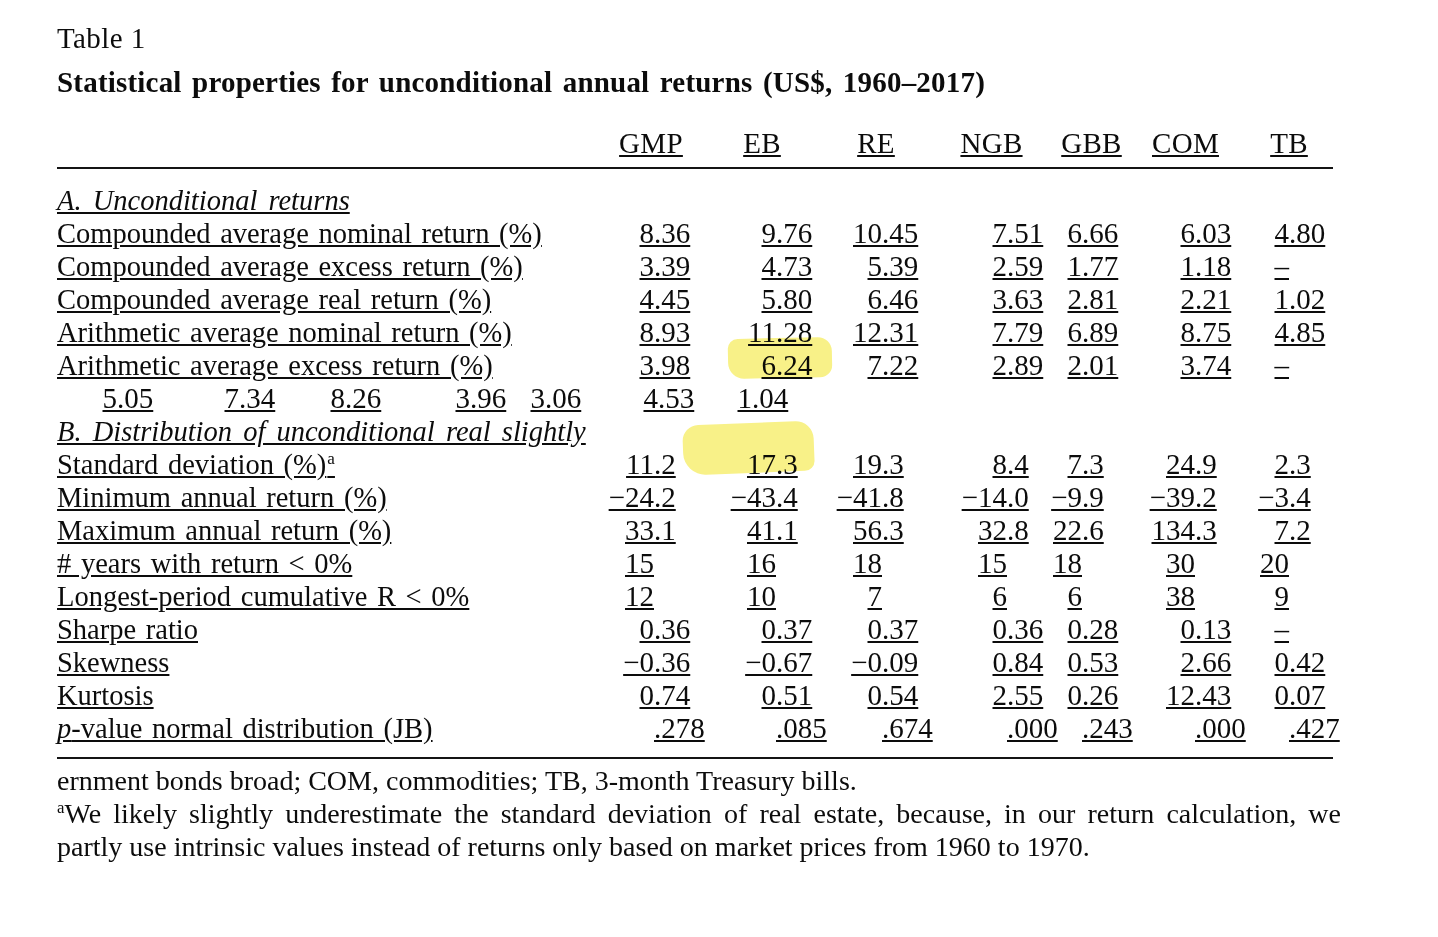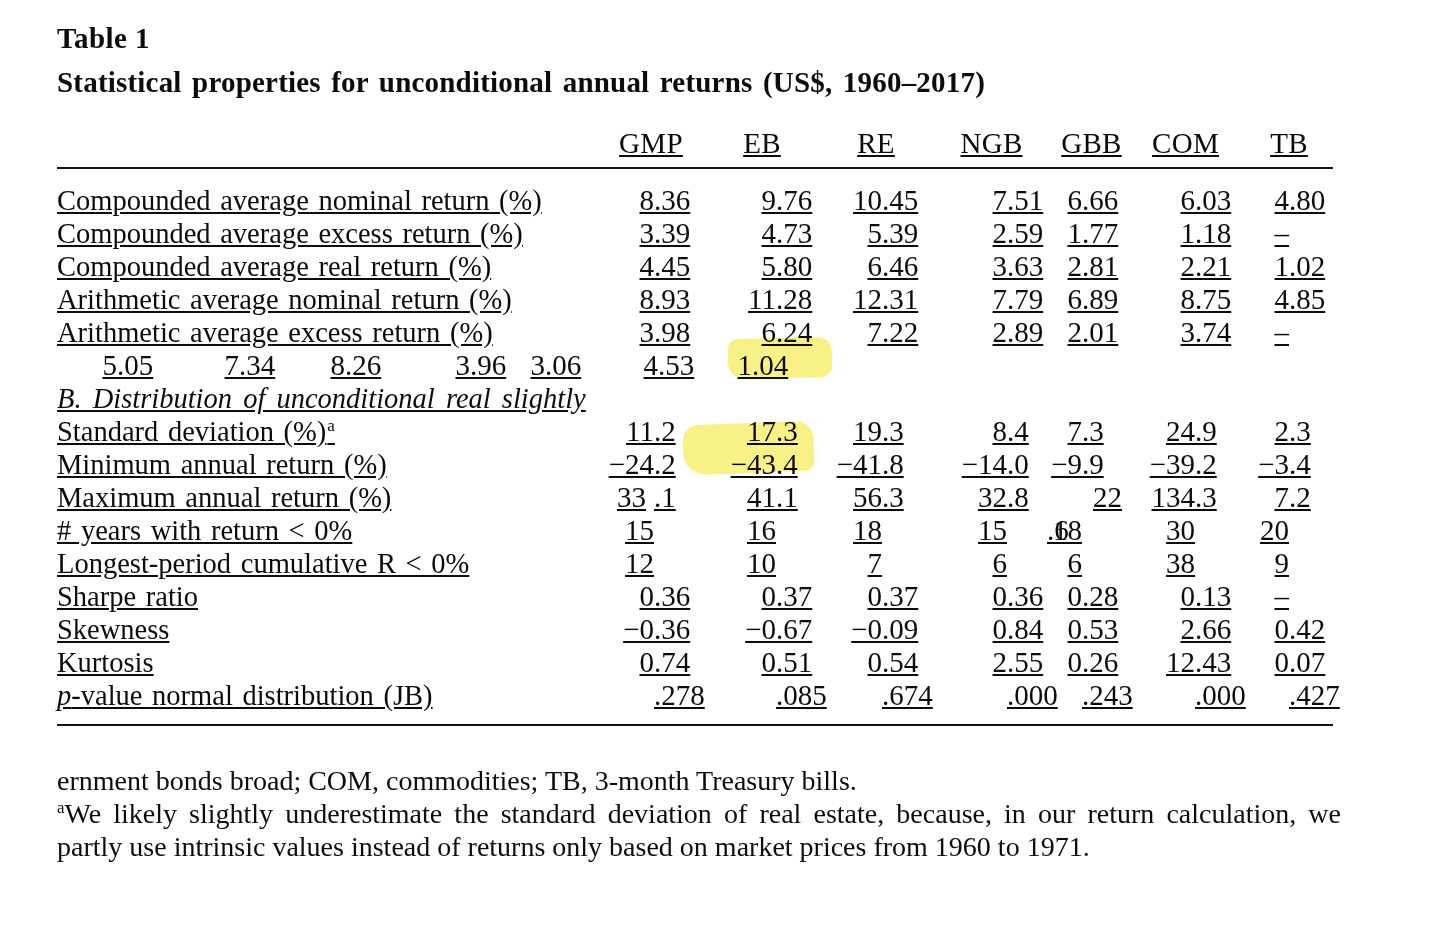--- a/index.html
+++ b/index.html
@@ -1,18 +1,18 @@
 <!DOCTYPE html>
 <html style="--hl: #f6ee6a;"><head>
 <meta charset="utf-8">
 <style>
   html,body{margin:0;padding:0;background:#ffffff;}
   .page{position:relative;width:1438px;height:937px;background:#ffffff;overflow:hidden;
         font-family:"Liberation Serif","DejaVu Serif",serif;color:#0c0c0c;}
-  .title{position:absolute;left:57px;top:22px;font-size:29px;font-weight:700;letter-spacing:.4px;}
+  .title{position:absolute;left:57px;top:22px;font-size:29px;font-weight:400;letter-spacing:.4px;}
   .subtitle{position:absolute;left:57px;top:66px;font-size:29px;font-weight:700;word-spacing:3px;letter-spacing:.2px;}
 
   .table-wrap{position:absolute;left:57px;top:120px;width:1276px;text-decoration:underline;}
   .thead{display:flex;align-items:center;height:47px;border-bottom:2px solid #141414;}
   .hcell{box-sizing:border-box;padding-left:14px;text-align:center;font-size:29px;letter-spacing:.3px;}
   .hspacer{width:537px;}
   .tbody{padding:15px 0 12px 0;border-bottom:2px solid #141414;}
   .row{display:flex;height:33px;line-height:33px;white-space:nowrap;}
   .lbl{width:537px;font-size:28.5px;word-spacing:2.5px;}
   .row.section .lbl{width:auto;font-style:italic;word-spacing:4px;}
@@ -43,20 +43,23 @@
         <div class="hspacer"></div>
         <div class="hcell" style="width: 100px;">GMP</div>
         <div class="hcell" style="width: 122px;">EB</div>
         <div class="hcell" style="width: 106px;">RE</div>
         <div class="hcell" style="width: 125px;">NGB</div>
         <div class="hcell" style="width: 75px;">GBB</div>
         <div class="hcell" style="width: 113px; text-align: center;">COM</div>
         <div class="hcell" style="width: 94px;">TB</div>
       </div>
     <div class="tbody" id="tbody">
+        <div class="row section">
+          <div class="lbl">A. Unconditional returns</div>
+        </div>
         <div class="row">
           <div class="lbl">Compounded average nominal return (%)</div>
           <div class="num" style="width: 100px;">
             <span class="int">8</span>
             <span class="dec">.36</span>
           </div>
           <div class="num" style="width: 122px;">
             <span class="int">9</span>
             <span class="dec">.76</span>
           </div>
@@ -295,37 +298,37 @@
             <span class="int">−39</span>
             <span class="dec">.2</span>
           </div>
           <div class="num" style="width: 94px;">
             <span class="int">−3</span>
             <span class="dec">.4</span>
           </div>
         </div>
         <div class="row">
           <div class="lbl">Maximum annual return (%)</div>
-          <div class="num" style="width: 100px; gap: 8px;">
+          <div class="num" style="width: 100px;">
             <span class="int">33</span>
             <span class="dec">.1</span>
           </div>
           <div class="num" style="width: 122px;">
             <span class="int">41</span>
             <span class="dec">.1</span>
           </div>
           <div class="num" style="width: 106px;">
             <span class="int">56</span>
             <span class="dec">.3</span>
           </div>
           <div class="num" style="width: 125px;">
             <span class="int">32</span>
             <span class="dec">.8</span>
           </div>
-          <div class="num" style="width: 75px; flex-direction: column;">
+          <div class="num" style="width: 75px;">
             <span class="int">22</span>
             <span class="dec">.6</span>
           </div>
           <div class="num" style="width: 113px;">
             <span class="int">134</span>
             <span class="dec">.3</span>
           </div>
           <div class="num" style="width: 94px;">
             <span class="int">7</span>
             <span class="dec">.2</span>
@@ -518,16 +521,16 @@
           </div>
         </div>
       </div>
     <div class="hl hl-1"></div>
     <div class="hl hl-2"></div>
   </div>
 
   <div class="footnotes">
     <div class="fn-line">ernment bonds broad; COM, commodities; TB, 3-month Treasury bills.</div>
     <div class="fn-line fn-just"><sup class="fn">a</sup><span>We likely slightly underestimate the standard deviation of real estate, because, in our return calculation, we</span></div>
-    <div class="fn-line">partly use intrinsic values instead of returns only based on market prices from 1960 to 1971.</div>
+    <div class="fn-line">partly use intrinsic values instead of returns only based on market prices from 1960 to 1970.</div>
   </div>
 
 </div>
 
 </body></html>

